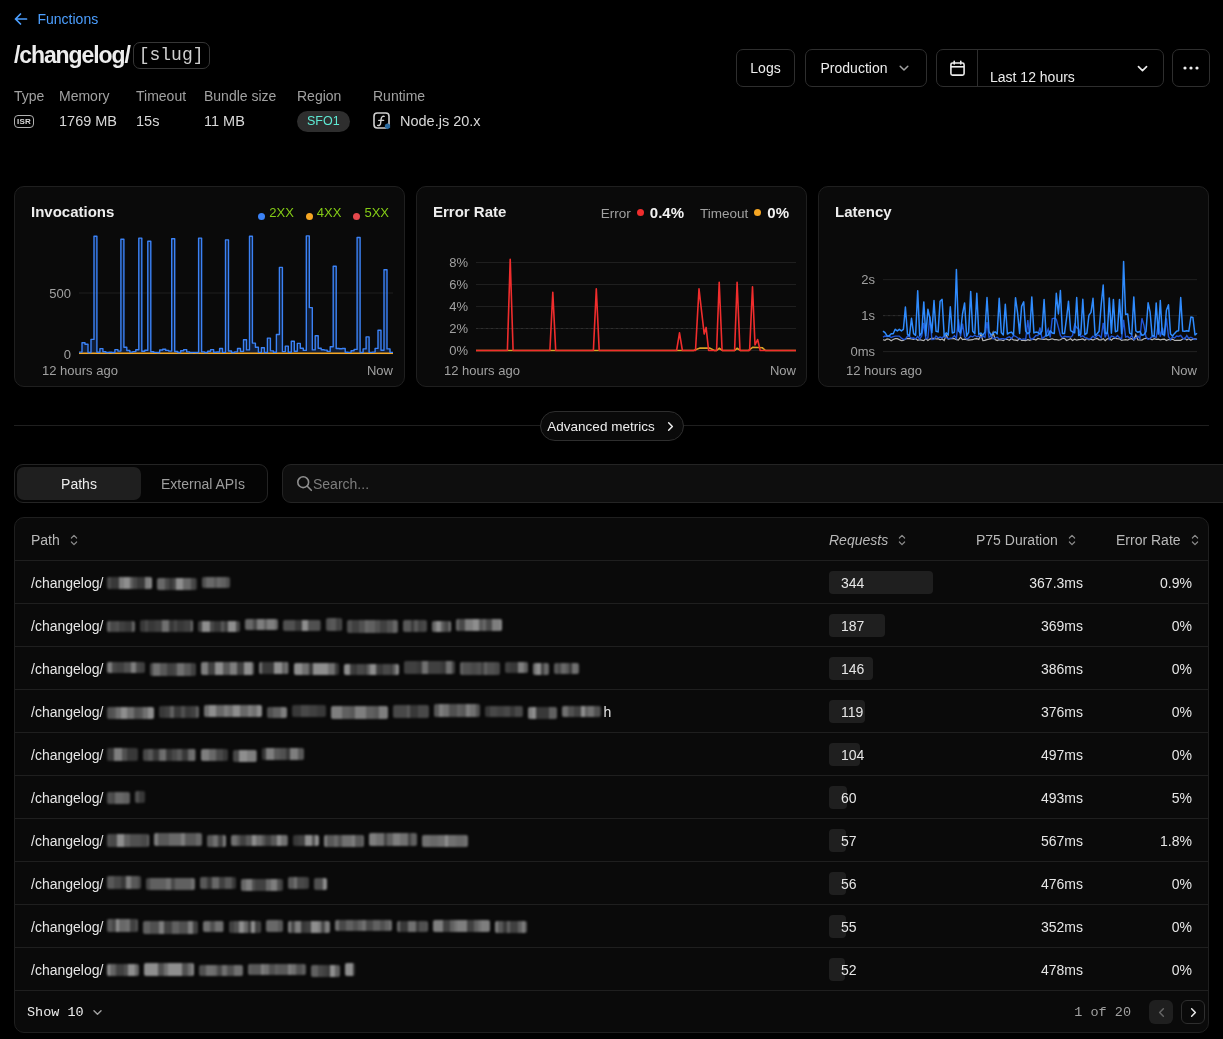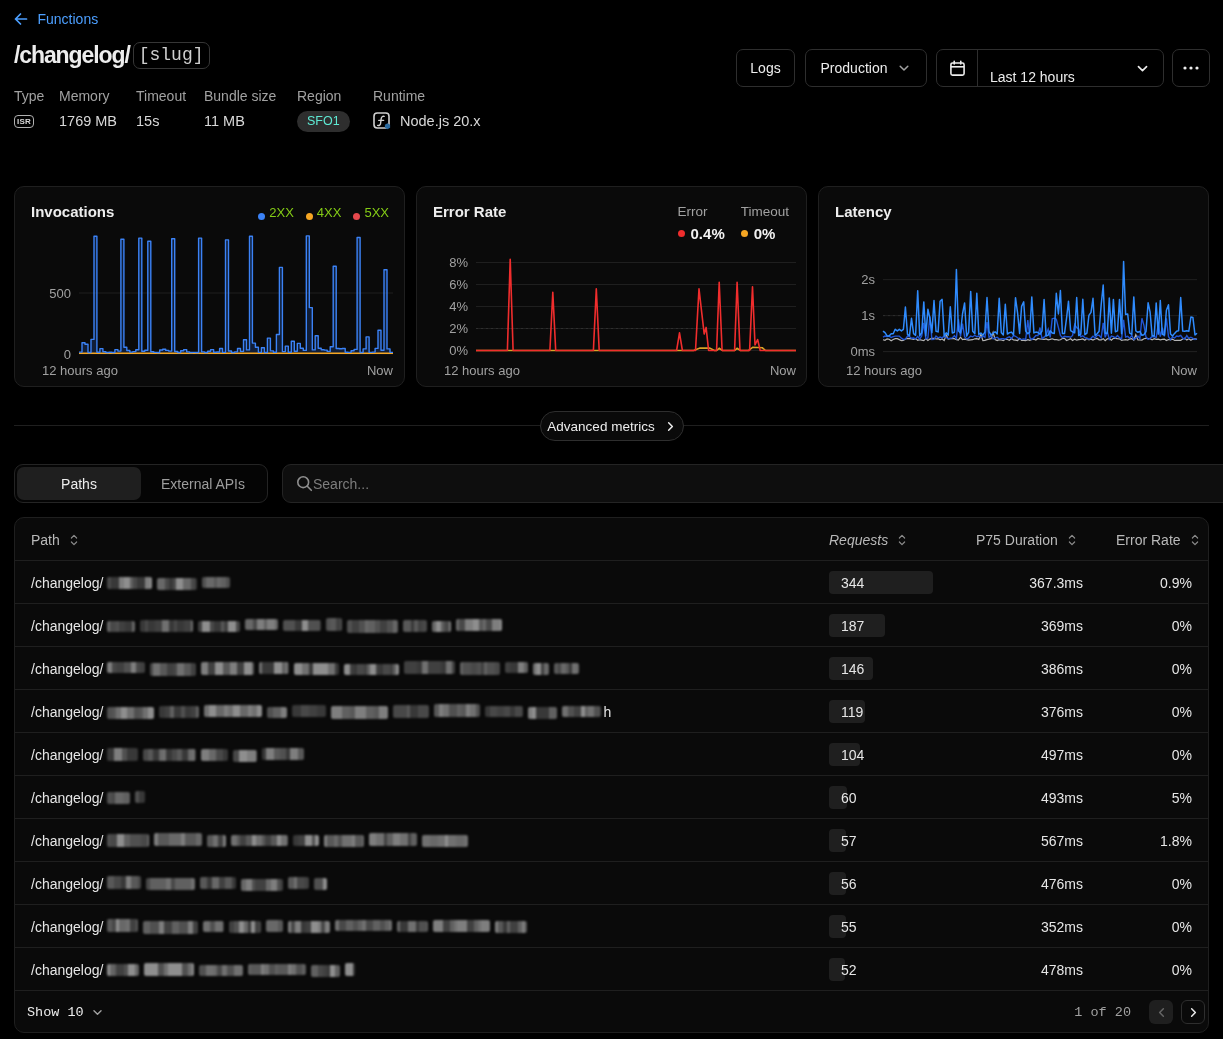--- a/index.html
+++ b/index.html
@@ -22,21 +22,21 @@
 .isr { border:1.4px solid #b0b0b0; border-radius:4px; font-size:8px; font-weight:700; color:#d6d6d6; padding:1px 2px; letter-spacing:0.2px; }
 .sfo { background:#2e2e2e; border-radius:12px; font-size:12.5px; font-weight:500; color:#5eead4; padding:3px 10px 4px; }
 
 
 .card { position:absolute; top:186px; width:391px; height:201px; background:#0a0a0a; border:1px solid #1f1f1f; border-radius:10px; }
 .ctitle { position:absolute; left:16px; top:16px; font-size:15px; font-weight:600; color:#ededed; }
 .legend1 { position:absolute; right:15px; top:18px; display:flex; gap:12px; align-items:center; }
 .li { display:flex; align-items:flex-end; gap:4px; font-size:13px; color:#84cc16; }
 .dot { width:7px; height:7px; border-radius:50%; display:inline-block; }
 .legend2 { position:absolute; right:17px; top:17px; display:flex; gap:26px; }
-.lcol { display:flex; flex-direction:column; align-items:flex-start; gap:6px; }
+.lcol { display:flex; align-items:flex-end; gap:6px; }
 .lhead { font-size:13.5px; color:#a1a1a1; }
 .lval { display:flex; align-items:center; gap:6px; font-size:15px; font-weight:600; color:#f2f2f2; }
 .csvg { position:absolute; left:0; top:0; }
 
 
 .advline { left:14px; top:425px; width:1195px; height:1px; background:#1f1f1f; }
 .advpill { left:540px; top:411px; width:144px; height:30px; border:1px solid #2e2e2e; border-radius:15px; background:#0a0a0a; display:flex; align-items:center; justify-content:center; gap:9px; font-size:13.5px; font-weight:500; color:#ededed; }
 
 
 .tabs { left:14px; top:464px; width:254px; height:39px; border:1px solid #242424; border-radius:9px; background:#050505; display:flex; padding:2px; }

